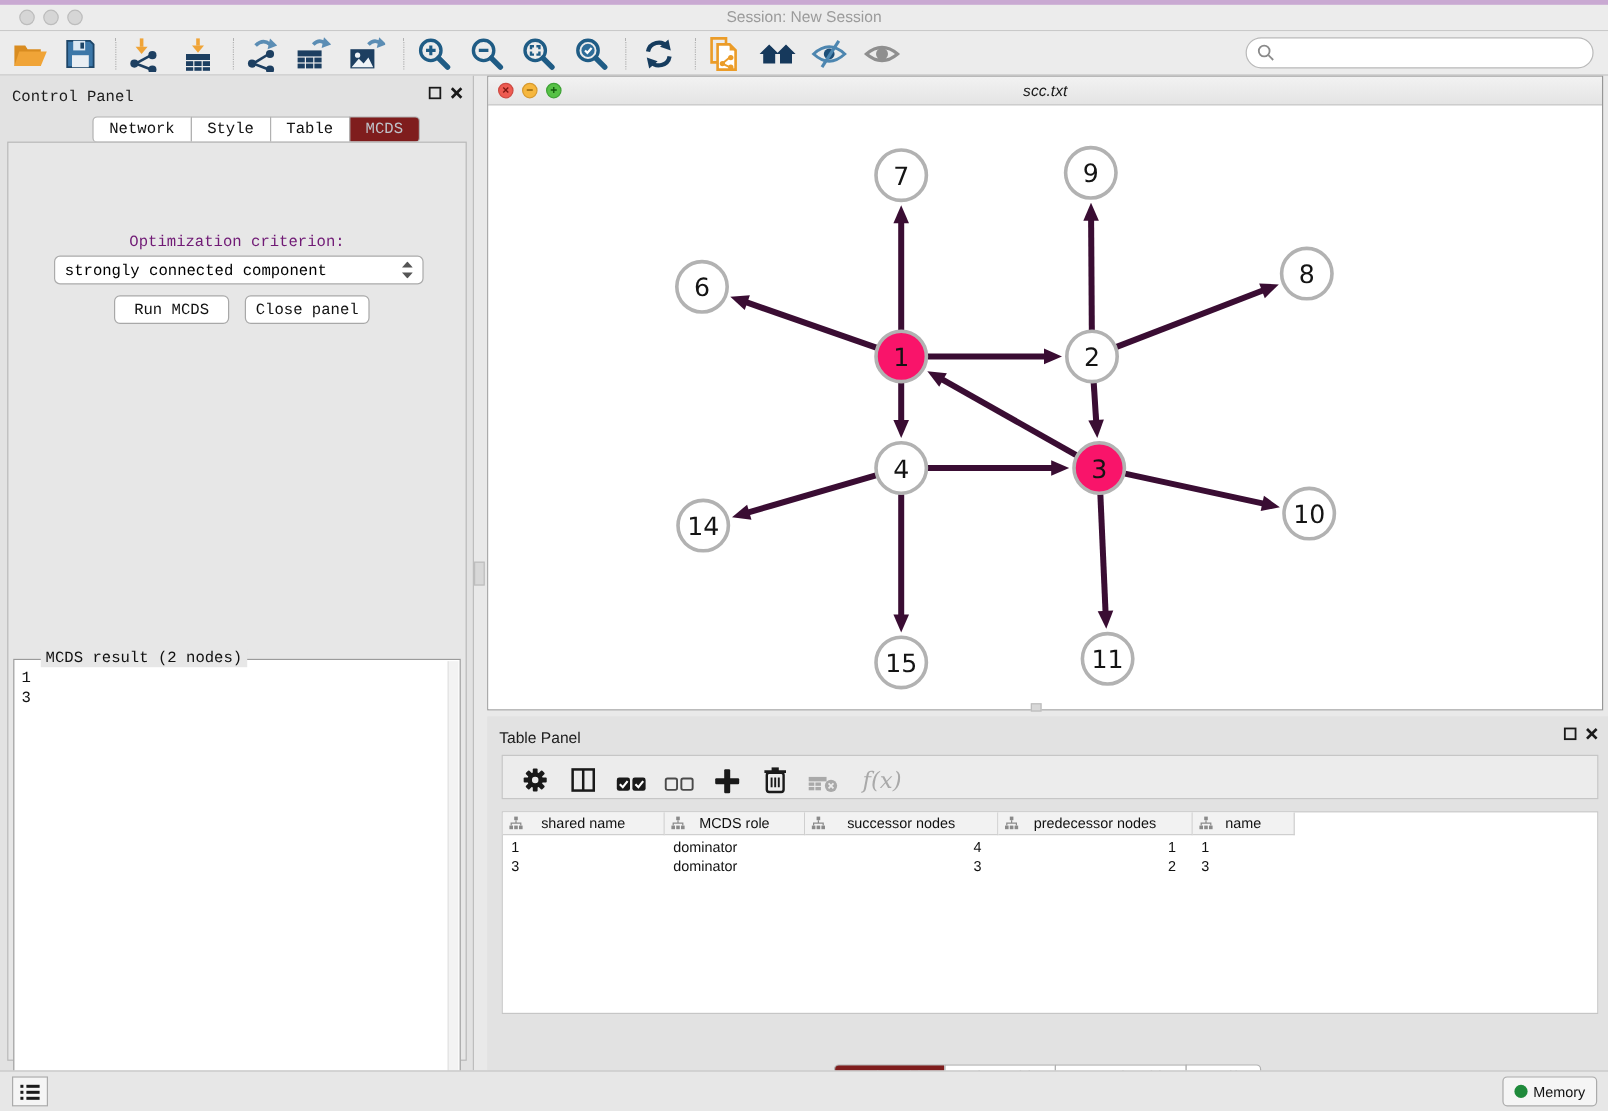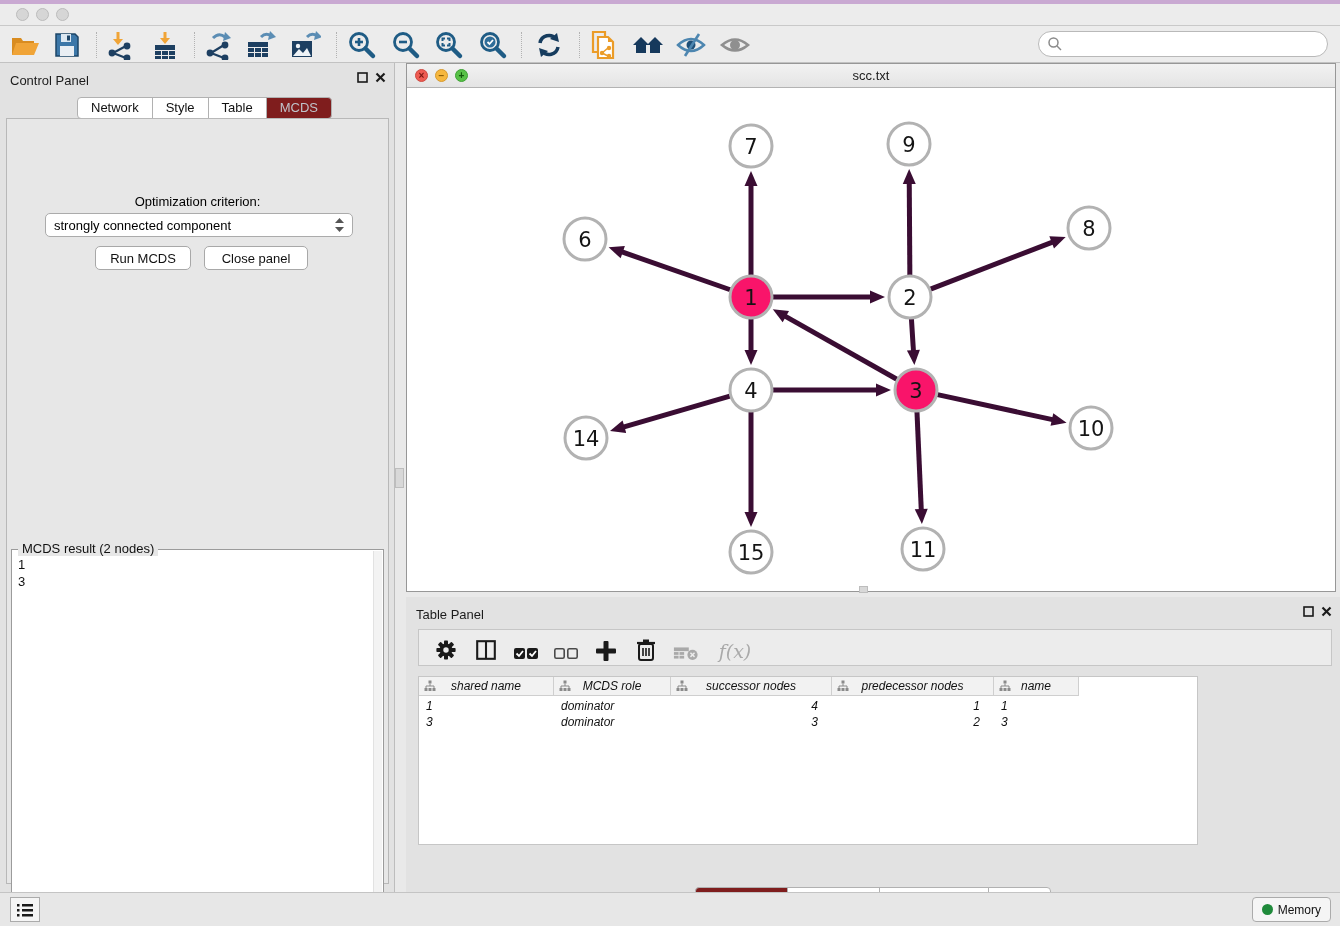--- a/index.html
+++ b/index.html
@@ -12,58 +12,58 @@
   .title-text { position:absolute; top:6px; width:100%; text-align:center; font-size:13px; color:#9b9b9b; }
 
   
   .toolbar { position:absolute; left:0; top:26px; width:1340px; height:37px; background:#ececec; border-bottom:1px solid #c2c2c2; }
   .tb-ico { position:absolute; top:4px; width:34px; height:30px; display:flex; align-items:center; justify-content:center; cursor:default; }
   .tb-sep { position:absolute; top:6px; width:0; height:26px; border-left:1px dotted #b2b2b2; }
   .searchbox { position:absolute; right:12px; top:5px; width:290px; height:26px; background:#ffffff; border:1px solid #b9b9b9; border-radius:13px; display:flex; align-items:center; padding-left:8px; }
   .searchbox input { border:none; outline:none; flex:1; font-size:13px; background:transparent; height:20px; }
 
   
-  .control-panel { position:absolute; left:0; top:63px; width:395px; height:829px; background:#e2e2e2; border-right:1px solid #bdbdbd; }
+  .control-panel { position:absolute; left:0; top:63px; width:395px; height:829px; background:#e2e2e2; border-right:1px solid #bdbdbd;font-family:Liberation Mono, monospace; }
   .panel-title { position:absolute; left:10px; top:10px; font-size:13px; color:#1c1c1c; }
   .panel-btns { position:absolute; right:8px; top:9px; display:flex; gap:7px; align-items:center; }
   .cp-content { position:absolute; left:6px; top:55px; width:383px; height:766px; background:#e7e7e7; border:1px solid #b8b8b8; }
   .seg-tabs { position:absolute; display:flex; }
   .seg { border:1px solid #b1b1b1; background:#ffffff; color:#111; font-size:13px; padding:2px 13px 3px 13px; margin-left:-1px; white-space:nowrap; cursor:default; }
   .seg:first-child { border-radius:4px 0 0 4px; margin-left:0; }
   .seg:last-child { border-radius:0 4px 4px 0; }
   .seg.selected { background:#7f1d1d; color:#bfc3c9; }
-  .opt-label { position:absolute; left:0; top:75px; width:100%; text-align:center; font-size:13px; color:#000000; }
+  .opt-label { position:absolute; left:0; top:75px; width:100%; text-align:center; font-size:13px; color:#701a75; }
   .dropdown { position:absolute; left:38px; top:94px; width:308px; height:24px; background:#fff; border:1px solid #ababab; border-radius:5px; font-size:13px; display:flex; align-items:center; padding:0 8px; }
   .dropdown .dd-label { flex:1; }
   .btn { position:absolute; height:24px; background:#fff; border:1px solid #a8a8a8; border-radius:5px; font-size:13px; color:#111; display:flex; align-items:center; justify-content:center; cursor:default; }
   .result-group { position:absolute; left:4px; top:430px; width:373px; height:378px; border:1px solid #9b9b9b; background:#fff; }
-  .result-legend { position:absolute; top:-9px; left:6px; background:#e7e7e7; padding:0 4px; font-size:13px; color:#111; }
+  .result-legend { position:absolute; top:-9px; left:22px; background:#e7e7e7; padding:0 4px; font-size:13px; color:#111; }
   .result-lines { position:absolute; left:6px; top:6px; font-size:13px; color:#111; line-height:17px; }
   .result-scroll { position:absolute; right:1px; top:1px; width:9px; height:calc(100% - 2px); background:#f3f3f3; border-left:1px solid #e2e2e2; }
 
   
   .vgrip { position:absolute; left:395px; top:468px; width:9px; height:20px; background:#d8d8d8; border:1px solid #bdbdbd; }
   .hgrip { position:absolute; left:859px; top:586px; width:9px; height:7px; background:#d8d8d8; border:1px solid #bdbdbd; }
 
   
   .net-window { position:absolute; left:406px; top:63px; width:930px; height:529px; border:1px solid #979797; background:#fff; }
   .net-titlebar { position:absolute; left:0; top:0; width:100%; height:24px; background:linear-gradient(#f2f2f2,#e4e4e4); border-bottom:1px solid #b3b3b3; }
-  .net-title { position:absolute; width:100%; top:4px; text-align:center; font-size:13px; color:#1a1a1a; }
+  .net-title { position:absolute; width:100%; top:4px; text-align:center; font-size:13px; color:#1a1a1a;font-style:italic; }
   .light { position:absolute; top:5px; width:13px; height:13px; border-radius:50%; font-size:10px; font-weight:bold; text-align:center; line-height:12px; cursor:default; }
   .light.red   { background:#ee5b51; border:1px solid #ce4a42; color:#7c1611; }
   .light.yel   { background:#f6b73e; border:1px solid #d79a2e; color:#8a5c07; }
   .light.grn   { background:#57c146; border:1px solid #3ea235; color:#12590c; }
   .net-canvas { position:absolute; left:0; top:24px; width:928px; height:503px; background:#fff; }
 
   
   .table-panel { position:absolute; left:406px; top:597px; width:934px; height:295px; background:#e2e2e2; }
   .tp-toolbar { position:absolute; left:12px; top:32px; width:914px; height:37px; background:#ececec; border:1px solid #c6c6c6; display:flex; align-items:center; gap:14px; padding-left:14px; }
   .tp-ico { display:flex; align-items:flex-end; justify-content:center; width:26px; height:28px; cursor:default; }
   .fx-label { font-family:"DejaVu Serif", serif; font-style:italic; font-size:19px; color:#a9a9a9; }
-  .tbl { position:absolute; left:12px; top:79px; width:780px; height:169px; background:#fff; border:1px solid #c6c6c6;font-style:italic; }
+  .tbl { position:absolute; left:12px; top:79px; width:914px; height:169px; background:#fff; border:1px solid #c6c6c6; }
   .tbl-header { position:absolute; left:0; top:0; height:19px; display:flex; }
   .th-cell { position:relative; height:19px; background:#f2f2f2; border-right:1px solid #cfcfcf; border-bottom:1px solid #cfcfcf; font-size:12px; color:#111; display:flex; align-items:center; justify-content:center; }
   .th-cell .th-ico { position:absolute; left:5px; top:3px; }
   .tbl-row { position:absolute; left:0; height:16px; width:100%; display:flex; font-size:12px; color:#111; }
   .td-cell { height:16px; display:flex; align-items:center; }
   .td-left { justify-content:flex-start; padding-left:7px; }
   .td-right { justify-content:flex-end; padding-right:14px; }
   .tbl-tabs { position:absolute; left:0; bottom:5px; width:100%; display:flex; justify-content:center; }
 
   
@@ -75,20 +75,21 @@
   svg { display:block; }
 </style>
 </head>
 <body>
 
 <div class="titlebar">
   <div class="accent"></div>
   <div class="tl-dot" style="left:16px"></div>
   <div class="tl-dot" style="left:36px"></div>
   <div class="tl-dot" style="left:56px"></div>
+  <div class="title-text">Session: New Session</div>
 </div>
 
 <div class="toolbar">
 
   <div class="tb-ico" style="left:8px">
     <svg width="30" height="28" viewBox="0 0 30 28">
         <path d="M2 7 h9 l2 3 h11 v14 H2 z" fill="#d98c20"></path>
         <path d="M6 12 h23 l-5 12 H2 z" fill="#f0a437"></path>
       </svg>
   </div>

